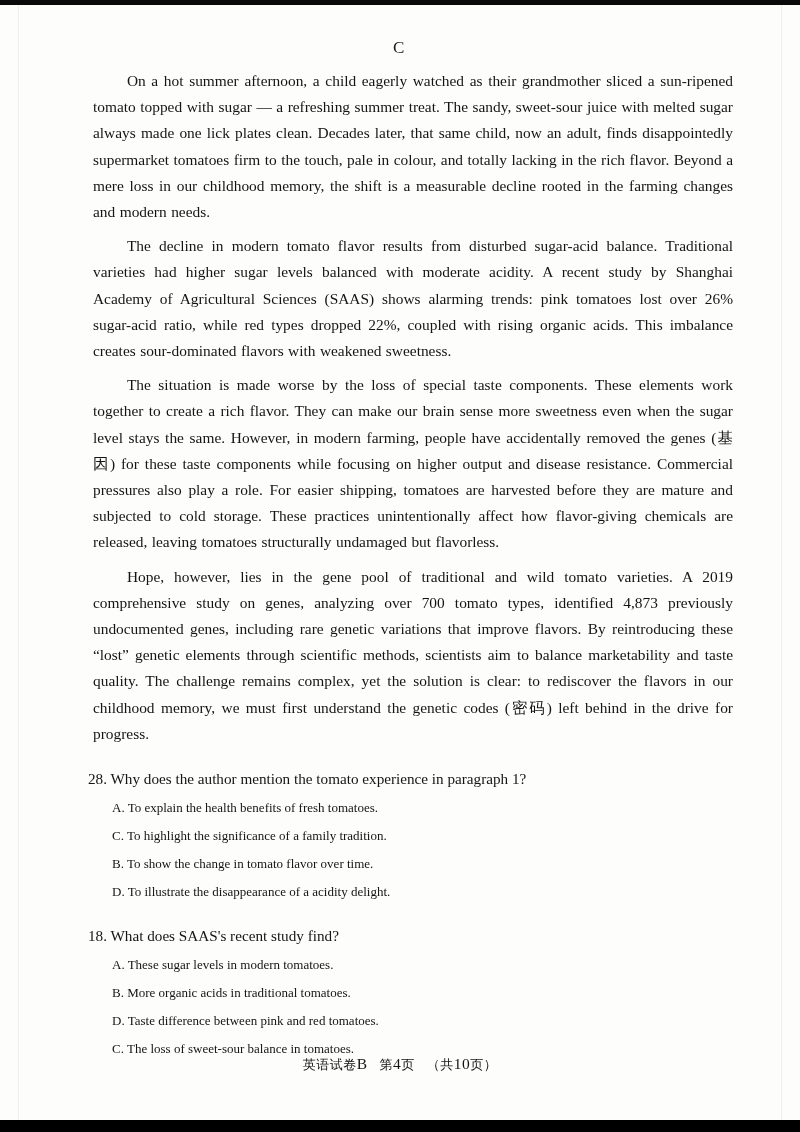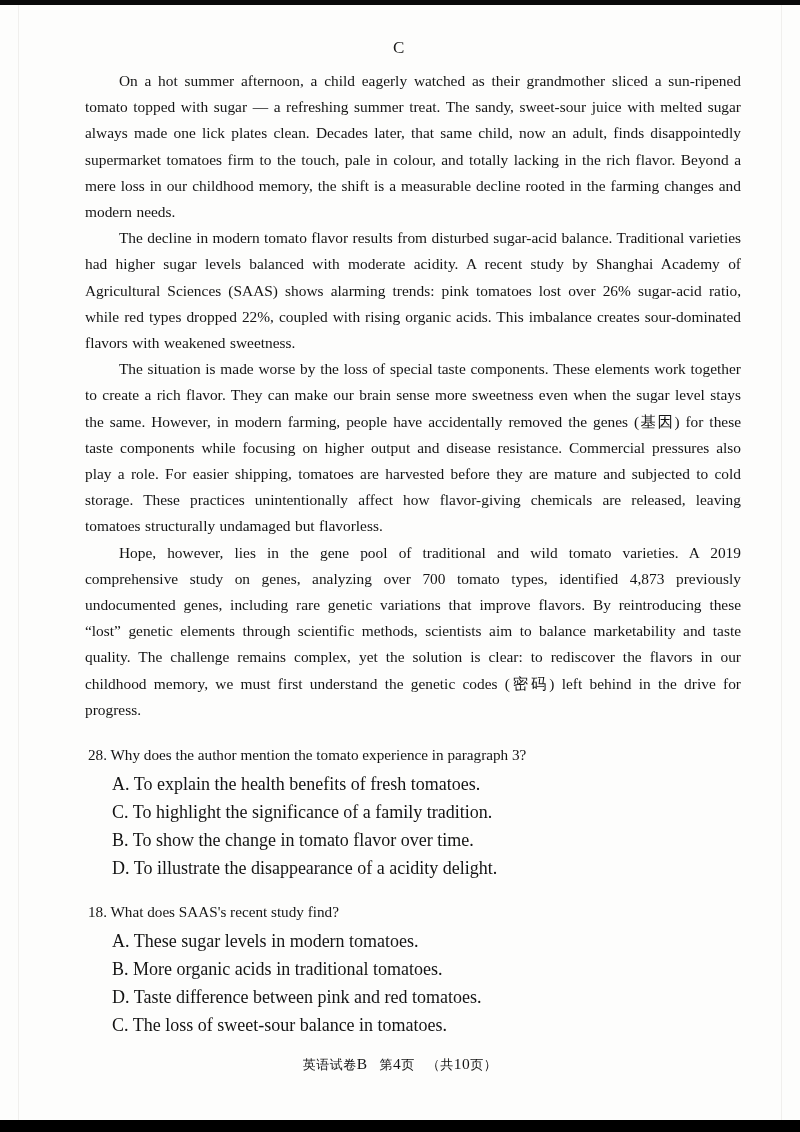--- a/index.html
+++ b/index.html
@@ -60,42 +60,42 @@
 
   .section-letter {
     text-align: center;
     font-size: 17px;
     letter-spacing: 0.5px;
     margin: 0 0 10px 0;
     padding-right: 28px;
   }
 
   p.para {
-    margin: 0;
+    margin: 8px;
     font-size: 15.4px;
     line-height: 26.2px;
     text-align: justify;
     text-justify: inter-word;
     text-indent: 2.2em;
     word-spacing: 0.6px;
     color: #141414;
   }
 
   .questions {
     margin-top: 19px;
   }
   .q-block { margin-bottom: 7px; }
   .q-stem {
     font-size: 15.2px;
     line-height: 26px;
     margin: 0 0 3px 3px;
     color: #141414;
   }
   .q-opt {
-    font-size: 18px;
+    font-size: 13px;
     line-height: 26px;
     margin: 0 0 2px 27px;
     color: #141414;
   }
   .q-gap { height: 11px; }
 
   .footer {
     position: absolute;
     left: 0;
     top: 1050px;
@@ -126,21 +126,21 @@
       <div class="section-letter">C</div>
 
       <p class="para">On a hot summer afternoon, a child eagerly watched as their grandmother sliced a sun-ripened tomato topped with sugar — a refreshing summer treat. The sandy, sweet-sour juice with melted sugar always made one lick plates clean. Decades later, that same child, now an adult, finds disappointedly supermarket tomatoes firm to the touch, pale in colour, and totally lacking in the rich flavor. Beyond a mere loss in our childhood memory, the shift is a measurable decline rooted in the farming changes and modern needs.</p>
       <p class="para">The decline in modern tomato flavor results from disturbed sugar-acid balance. Traditional varieties had higher sugar levels balanced with moderate acidity. A recent study by Shanghai Academy of Agricultural Sciences (SAAS) shows alarming trends: pink tomatoes lost over 26% sugar-acid ratio, while red types dropped 22%, coupled with rising organic acids. This imbalance creates sour-dominated flavors with weakened sweetness.</p>
       <p class="para">The situation is made worse by the loss of special taste components. These elements work together to create a rich flavor. They can make our brain sense more sweetness even when the sugar level stays the same. However, in modern farming, people have accidentally removed the genes (基因) for these taste components while focusing on higher output and disease resistance. Commercial pressures also play a role. For easier shipping, tomatoes are harvested before they are mature and subjected to cold storage. These practices unintentionally affect how flavor-giving chemicals are released, leaving tomatoes structurally undamaged but flavorless.</p>
       <p class="para">Hope, however, lies in the gene pool of traditional and wild tomato varieties. A 2019 comprehensive study on genes, analyzing over 700 tomato types, identified 4,873 previously undocumented genes, including rare genetic variations that improve flavors. By reintroducing these “lost” genetic elements through scientific methods, scientists aim to balance marketability and taste quality. The challenge remains complex, yet the solution is clear: to rediscover the flavors in our childhood memory, we must first understand the genetic codes (密码) left behind in the drive for progress.</p>
 
       <div class="questions">
 
         <div class="q-block">
-          <p class="q-stem">28. Why does the author mention the tomato experience in paragraph 3?</p>
+          <p class="q-stem">28. Why does the author mention the tomato experience in paragraph 1?</p>
           <p class="q-opt">A. To explain the health benefits of fresh tomatoes.</p>
           <p class="q-opt">C. To highlight the significance of a family tradition.</p>
           <p class="q-opt">B. To show the change in tomato flavor over time.</p>
           <p class="q-opt">D. To illustrate the disappearance of a acidity delight.</p>
         </div>
 
         <div class="q-gap"></div>
 
         <div class="q-block">
           <p class="q-stem">18. What does SAAS's recent study find?</p>

